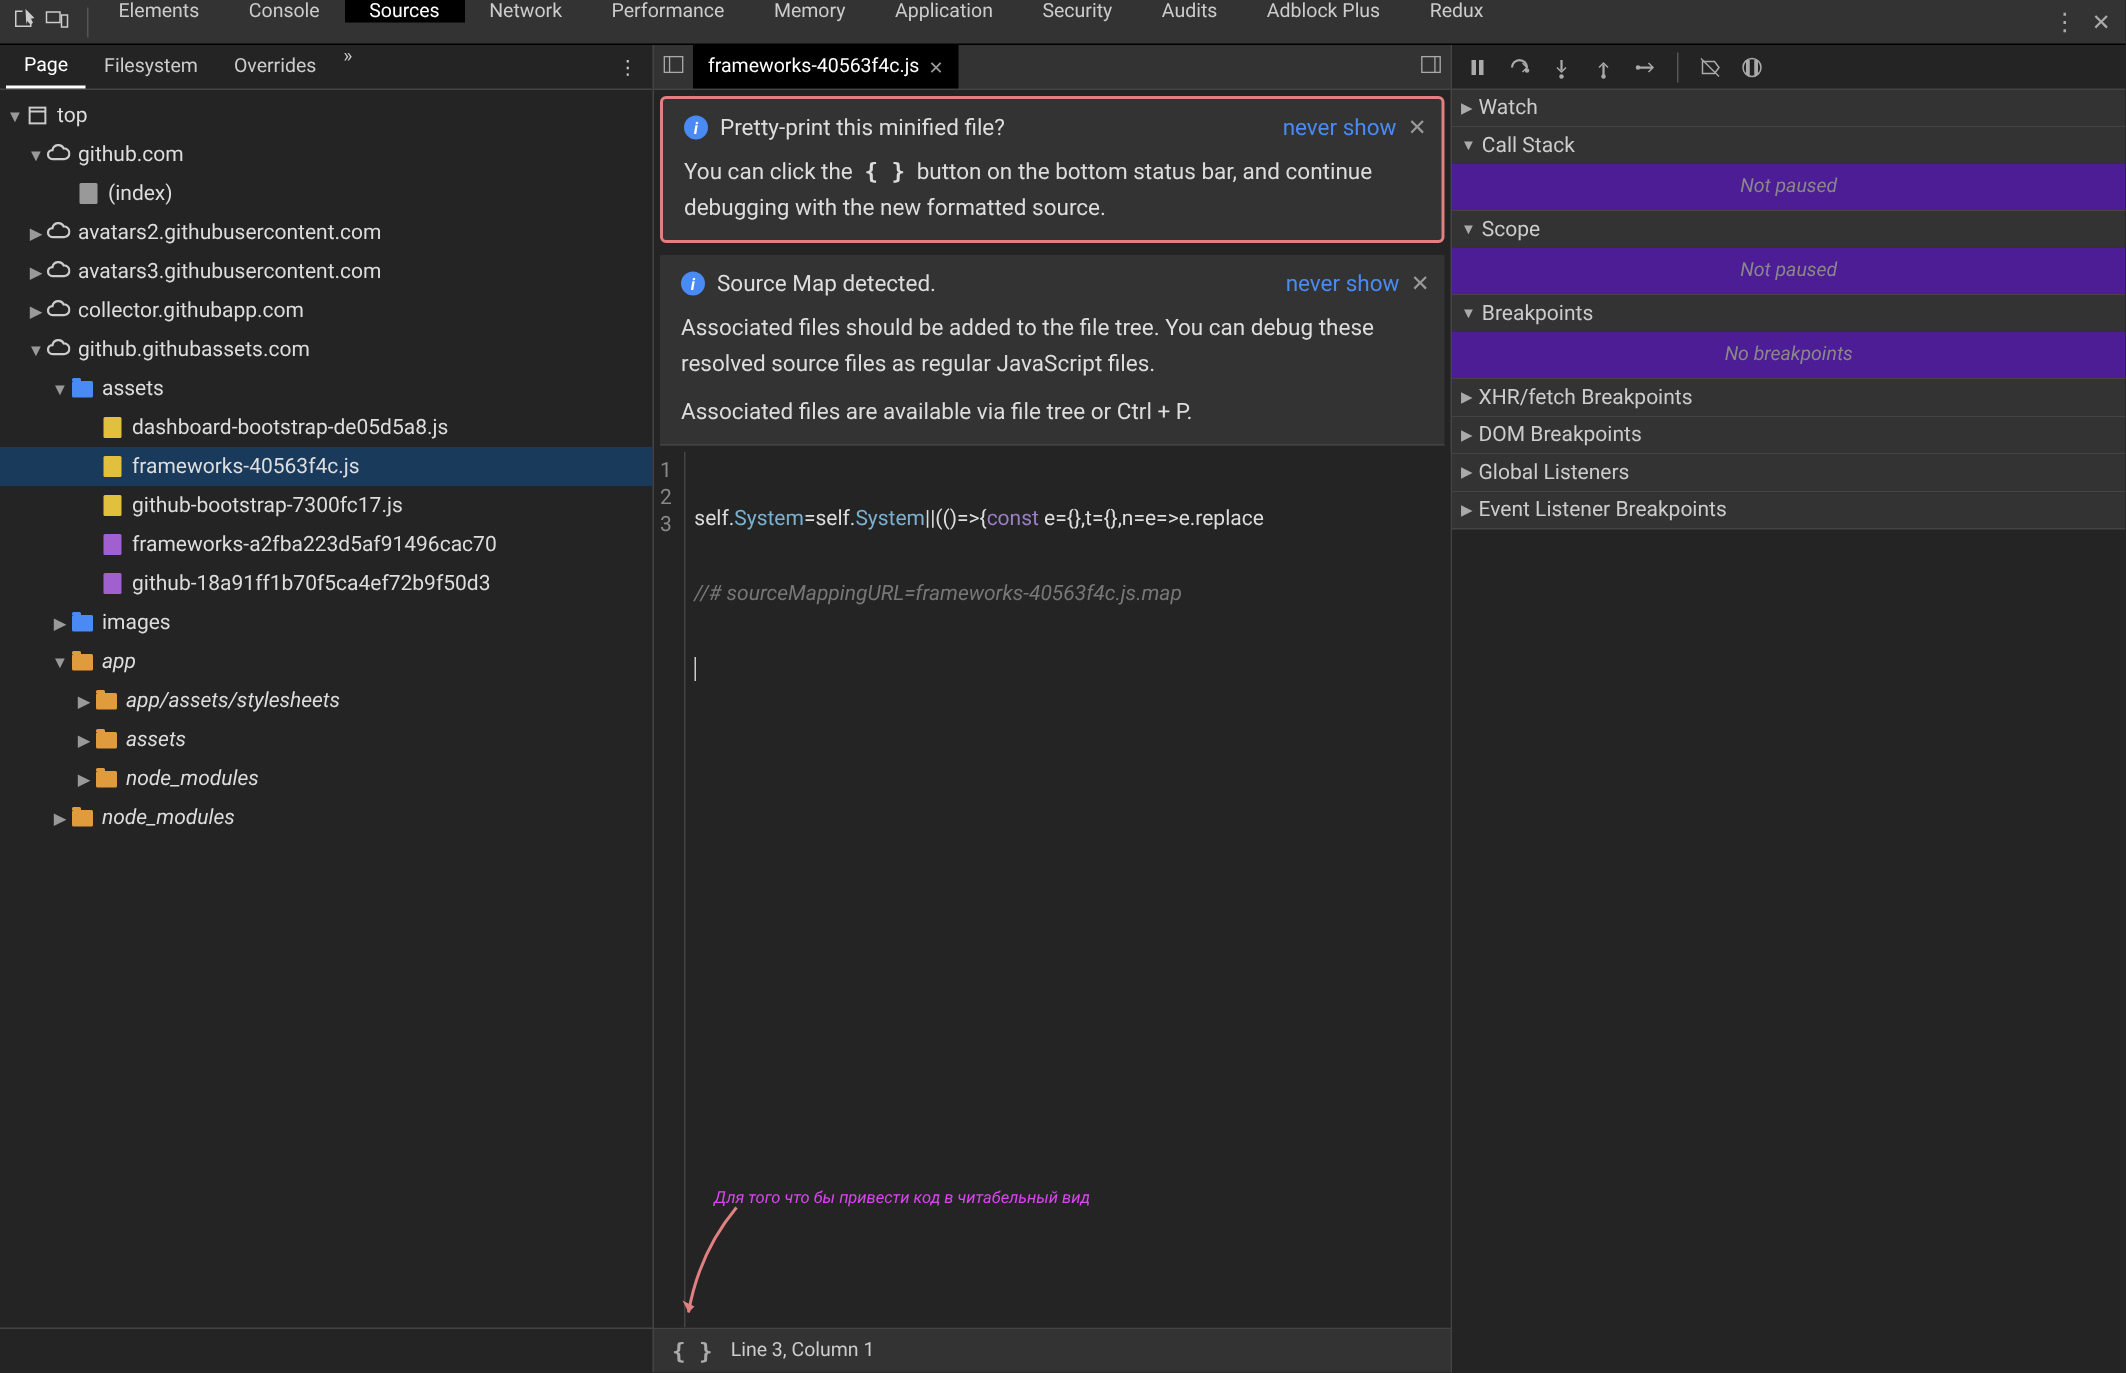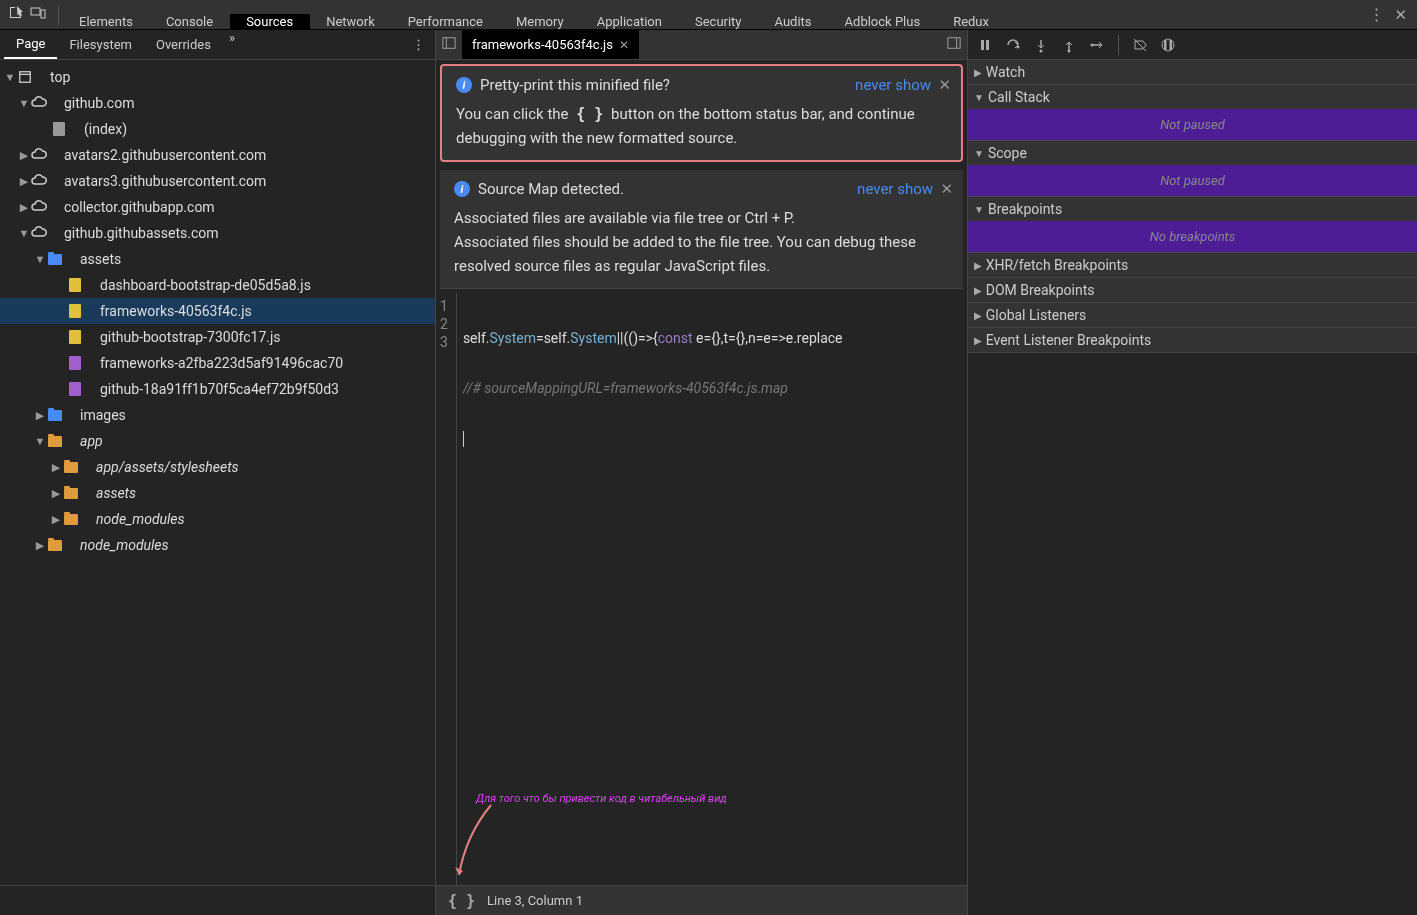--- a/index.html
+++ b/index.html
@@ -2,39 +2,39 @@
 <html><head>
 <meta charset="utf-8">
 <style>
 * { margin:0; padding:0; box-sizing:border-box; font-family:-apple-system,BlinkMacSystemFont,"Segoe UI",Roboto,sans-serif; }
 body { background:#242424; color:#ccc; font-size:13px; width:1417px; height:915px; overflow:hidden; position:relative; }
 .toolbar { height:30px; background:#333; border-bottom:1px solid #000; display:flex; align-items:center; }
 .toolbar-icons { display:flex; padding:0 8px; gap:6px; align-items:center; }
 .toolbar-icons svg { width:16px; height:16px; fill:#ccc; }
 .toolbar-icons div { cursor:pointer; }
 .divider-v { width:1px; height:20px; background:#555; margin:0 4px; }
-.tabs { display:flex; height:100%; align-items:flex-end; flex:1; }
+.tabs { display:flex; height:100%; align-items:flex-start; flex:1; }
 .tab { padding:0 16px; color:#ccc; cursor:pointer; display:flex; align-items:center; border-right:1px solid transparent; }
 .tab.active { background:#000; color:#fff; }
 .toolbar-right { display:flex; align-items:center; gap:10px; padding:0 10px; }
 .main { display:flex; height:calc(915px - 30px); }
 .nav-panel { width:436px; border-right:1px solid #444; display:flex; flex-direction:column; }
 .nav-header { height:30px; display:flex; align-items:center; border-bottom:1px solid #444; padding:0 4px; }
 .nav-tabs { display:flex; height:100%; align-items:stretch; flex:1; }
 .nav-tab { padding:0 12px; display:flex; align-items:center; cursor:pointer; color:#ccc; }
 .nav-tab.active { color:#fff; border-bottom:2px solid #fff; }
 .chev { padding:0 6px; cursor:pointer; color:#ccc; }
 .more-dots { cursor:pointer; padding:0 6px; }
 .tree { flex:1; overflow:auto; padding-top:4px; font-size:14px; }
 .tree-item { display:flex; align-items:center; height:26px; cursor:pointer; padding-left:0; white-space:nowrap; }
 .tree-item.selected { background:#1a3a5c; }
 .tarrow { width:12px; text-align:center; color:#999; font-size:11px; }
 .tspace { display:inline-block; }
 .ticon { width:18px; display:inline-flex; align-items:center; justify-content:center; margin-right:4px; }
-.tlabel { color:#ddd;margin-left:12px; }
+.tlabel { color:#ddd; }
 .tlabel.italic { font-style:italic; }
 .cloud-icon svg { width:16px; height:16px; fill:none; stroke:#ccc; stroke-width:1.5; }
 .folder-b { width:14px; height:11px; background:#4a8af4; border-radius:1px; position:relative; }
 .folder-b::before { content:''; position:absolute; top:-2px; left:0; width:6px; height:2px; background:#4a8af4; border-radius:1px 1px 0 0; }
 .folder-o { width:14px; height:11px; background:#e09b3d; border-radius:1px; position:relative; }
 .folder-o::before { content:''; position:absolute; top:-2px; left:0; width:6px; height:2px; background:#e09b3d; border-radius:1px 1px 0 0; }
 .file-y { width:12px; height:14px; background:#e0c03d; border-radius:1px; }
 .file-p { width:12px; height:14px; background:#a060d0; border-radius:1px; }
 .file-g { width:12px; height:14px; background:#999; border-radius:1px; }
 .frame-i svg { width:14px; height:14px; fill:none; stroke:#ccc; stroke-width:1.5; }
@@ -319,22 +319,22 @@
     </div>
 
     <div class="infobar2">
       <div class="info-line1">
         <span class="info-icon">i</span>
         <span>Source Map detected.</span>
       </div>
       <span class="never-show">never show</span>
       <span class="info-x">✕</span>
       <div class="info-body">
+        <div>Associated files should be added to the file tree. You can debug these resolved source files as regular JavaScript files.</div>
         <div style="margin-top:8px">Associated files are available via file tree or Ctrl + P.</div>
-        <div>Associated files should be added to the file tree. You can debug these resolved source files as regular JavaScript files.</div>
       </div>
     </div>
 
     <div class="editor">
       <div class="gutter">
         <div>1</div>
         <div>2</div>
         <div>3</div>
       </div>
       <div class="code">

